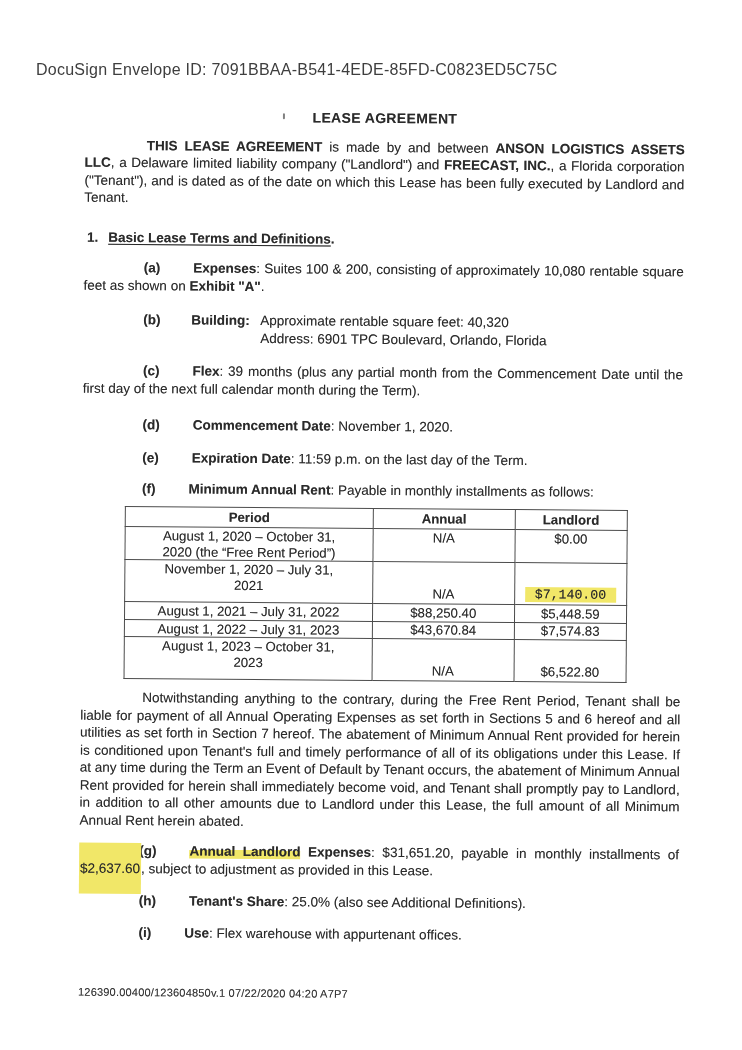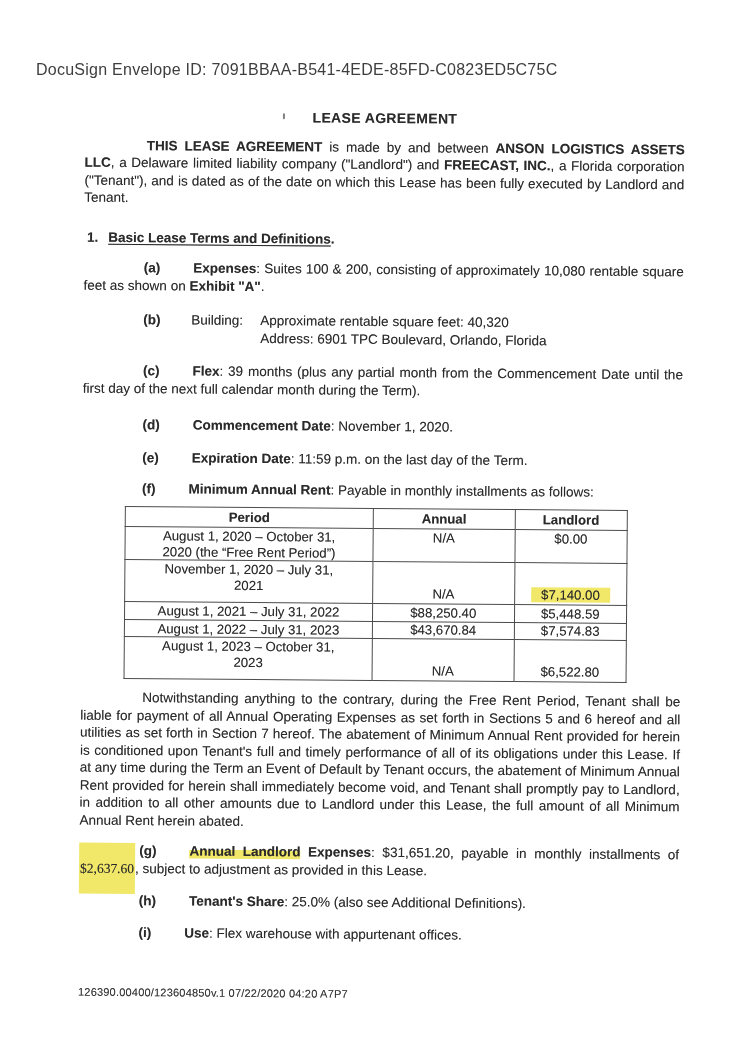--- a/index.html
+++ b/index.html
@@ -25,31 +25,31 @@
   .u { text-decoration:underline; text-underline-offset:2px; text-decoration-thickness:1.3px; }
   .para { margin:0; }
   .indent { text-indent:62px; }
   .justify { text-align:justify; }
   .sec-heading { padding-left:3px; font-size:13.5px; }
   .sec-heading .num { margin-right:10px; }
   .item { margin:0; text-indent:60px; }
   .lbl { font-weight:bold; margin-right:33px; }
   .item-b { display:flex; padding-left:60px; }
   .item-b .lbl { width:48px; margin:0; flex:none; }
-  .item-b .term { width:69px; flex:none; font-weight:normal; }.mt10{margin-top:10px}.mt11{margin-top:11px}.mt13{margin-top:13px}
+  .item-b .term { width:69px; flex:none; font-weight:bold; }.mt10{margin-top:10px}.mt11{margin-top:11px}.mt13{margin-top:13px}
   .mt14{margin-top:14px}.mt15{margin-top:15px}.mt16{margin-top:16px}.mt17{margin-top:17px}
   .mt19{margin-top:19px}.mt22{margin-top:22px}
   table.rent { border-collapse:collapse; table-layout:fixed; width:503px; margin:8px 0 0 43px; font-size:13.2px; }
   .rent th, .rent td { border:1.2px solid #4c4c4c; padding:0 2px; text-align:center; line-height:15.5px; vertical-align:middle; }
   .rent th { font-weight:bold; padding:2px; }
   .rent td.v-top { vertical-align:top; padding-top:1px; }
   .rent td.v-bottom { vertical-align:bottom; padding-bottom:2px; }
   .rent td.pb { padding-bottom:9px; }
-  .rent .hl-amount { background:var(--hl); display:inline-block; padding:0 10px; }
-  .hl { background:var(--hl); padding:18px 1px;font-family:Liberation Serif, serif; }
+  .rent .hl-amount { background:var(--hl); display:inline-block; padding:0 10px;font-family:Liberation Mono, monospace; }
+  .hl { background:var(--hl); padding:18px 1px; }
   .hl-part { background:linear-gradient(to bottom, transparent 42%, var(--hl) 42%); }
   .footer { position:absolute; left:0; bottom:47px; font-size:11px; letter-spacing:.2px; color:#343434; }
 </style>
 </head>
 <body>
 
 <div class="page">
 
   <div class="docusign">DocuSign Envelope ID: 7091BBAA-B541-4EDE-85FD-C0823ED5C75C</div>
 

